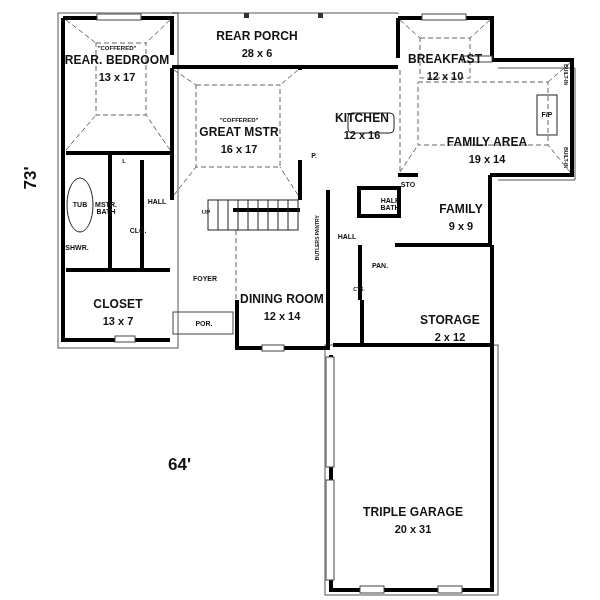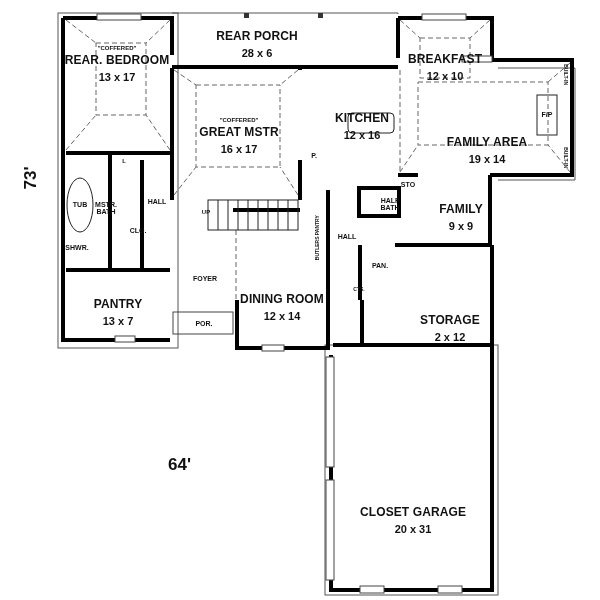--- a/index.html
+++ b/index.html
@@ -139,33 +139,33 @@
 </div>
 <div class="lbl" style="left:487px;top:133px">
   <span class="nm">FAMILY AREA</span><br>
   <span class="sz">19 x 14</span>
 </div>
 <div class="lbl" style="left:461px;top:200px">
   <span class="nm">FAMILY</span><br>
   <span class="sz">9 x 9</span>
 </div>
 <div class="lbl" style="left:118px;top:295px">
-  <span class="nm">PANTRY</span><br>
+  <span class="nm">CLOSET</span><br>
   <span class="sz">13 x 7</span>
 </div>
 <div class="lbl" style="left:282px;top:290px">
   <span class="nm">DINING ROOM</span><br>
   <span class="sz">12 x 14</span>
 </div>
 <div class="lbl" style="left:450px;top:311px">
   <span class="nm">STORAGE</span><br>
   <span class="sz">2 x 12</span>
 </div>
 <div class="lbl" style="left:413px;top:503px">
-  <span class="nm">CLOSET GARAGE</span><br>
+  <span class="nm">TRIPLE GARAGE</span><br>
   <span class="sz">20 x 31</span>
 </div>
 
 <div class="lbl sm" style="left:80px;top:201px">TUB</div>
 <div class="lbl sm" style="left:106px;top:201px">
   <span>MSTR.</span><br>
   <span>BATH</span>
 </div>
 <div class="lbl sm" style="left:77px;top:244px">SHWR.</div>
 <div class="lbl sm" style="left:157px;top:198px">HALL</div>

